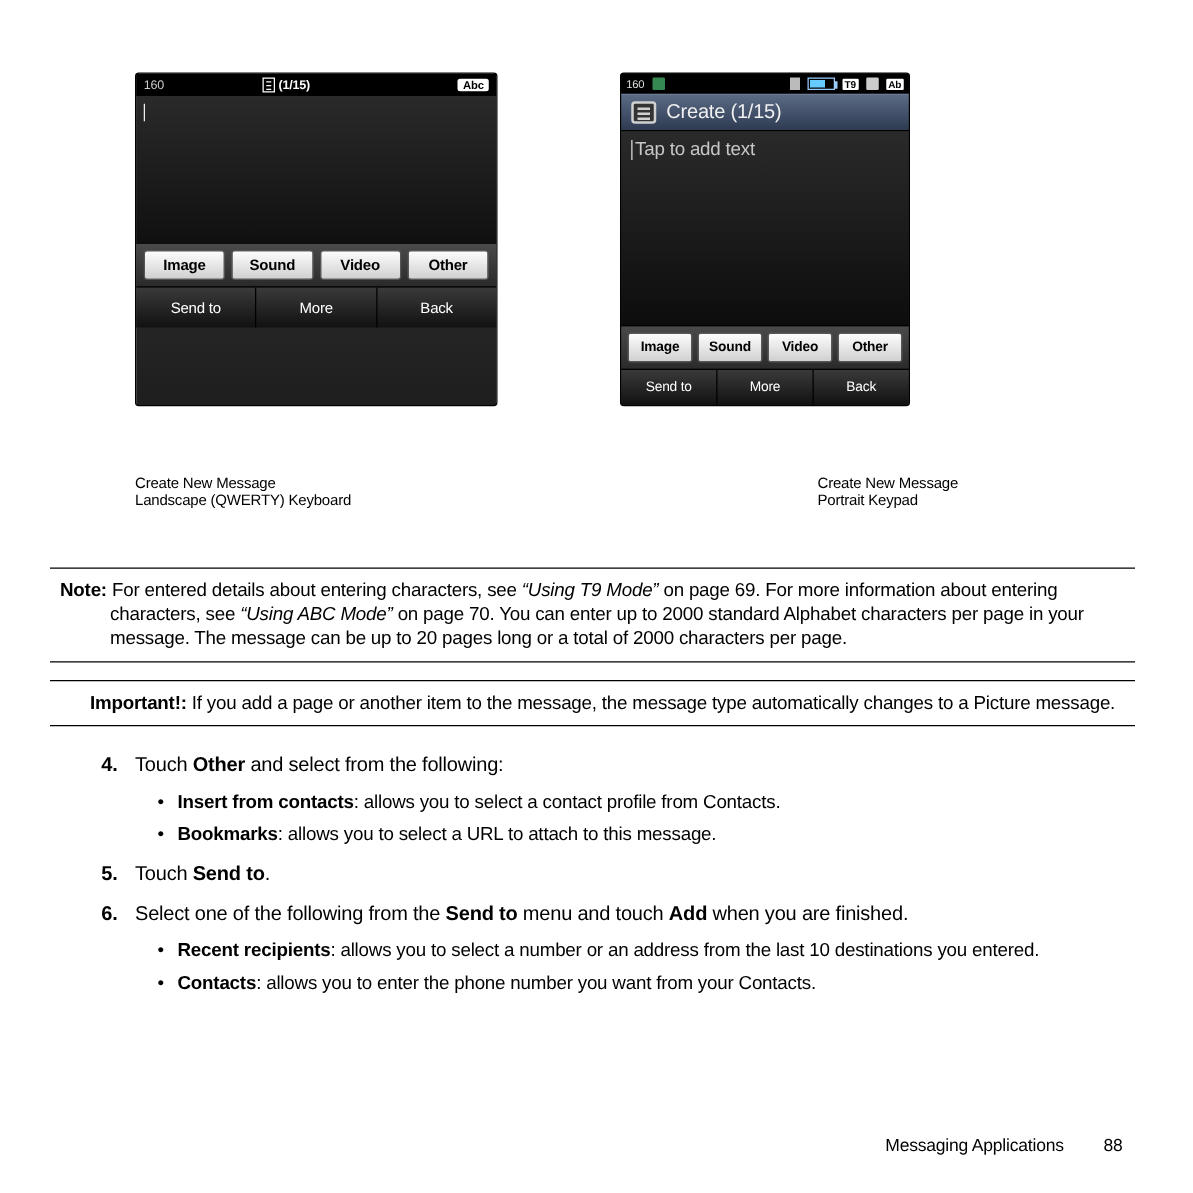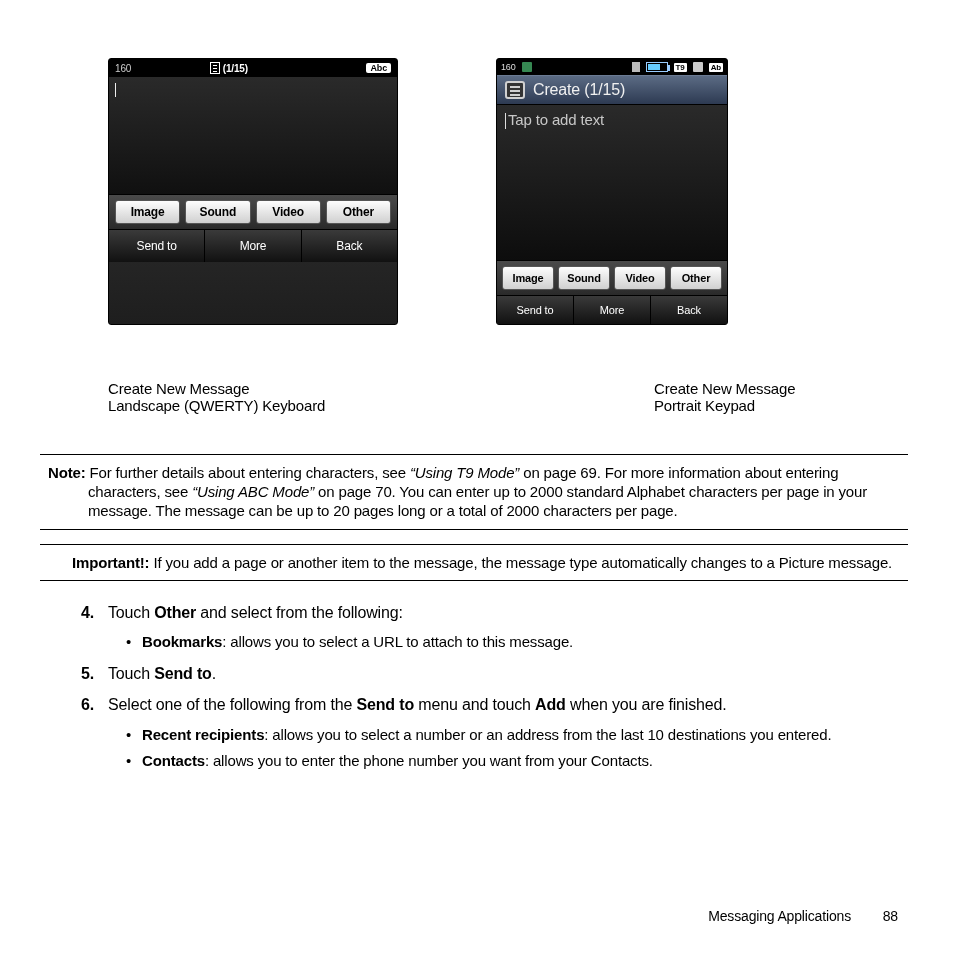--- a/index.html
+++ b/index.html
@@ -173,21 +173,21 @@
   .captions-row{
     position:absolute;
     top: 380px;
     left: 108px; right:50px;
     display:flex;
     gap: 98px;
   }
   .cap-col-l { width: 290px; }
   .cap-col-r { width: 232px; }
   .caption {
-    font-size: 15px;
+    font-size: 12px;
     line-height: 1.15;
     font-family: "Helvetica Neue", Helvetica, Arial, sans-serif;
     font-stretch: condensed;
   }
 
   
   .body-section {
     position: absolute;
     top: 454px;
     left: 40px;
@@ -350,21 +350,21 @@
     <div class="caption">Portrait Keypad</div>
   </div>
 </div>
 
 <div class="body-section">
 
   <hr class="rule">
   <div class="note-block">
     <span class="hang">
       <strong>Note:</strong>
-      <span>For further details about entering characters, see </span><em>“Using T9 Mode”</em><span> on page 69. For more information about entering characters, see </span><em>“Using ABC Mode”</em><span> on page 70. You can enter up to 2000 standard Alphabet characters per page in your message. The message can be up to 20 pages long or a total of 2000 characters per page.</span>
+      <span>For entered details about entering characters, see </span><em>“Using T9 Mode”</em><span> on page 69. For more information about entering characters, see </span><em>“Using ABC Mode”</em><span> on page 70. You can enter up to 2000 standard Alphabet characters per page in your message. The message can be up to 20 pages long or a total of 2000 characters per page.</span>
     </span>
   </div>
   <hr class="rule">
 
   <hr class="rule space-above" style="margin-top:14px">
   <div class="imp-block">
     <span class="hang">
       <strong>Important!:</strong>
       <span> </span>
       <span>If you add a page or another item to the message, the message type automatically changes to a Picture message.</span>
@@ -374,20 +374,21 @@
 
   <div class="steps">
 
     <div class="step">
       <div class="num">4.</div>
       <div class="txt">
         <span>Touch </span><strong>Other</strong><span> and select from the following:</span>
       </div>
     </div>
     <ul class="bullets">
+      <li><strong>Insert from contacts</strong><span>: allows you to select a contact profile from Contacts.</span></li>
       <li><strong>Bookmarks</strong><span>: allows you to select a URL to attach to this message.</span></li>
     </ul>
 
     <div class="step">
       <div class="num">5.</div>
       <div class="txt">
         <span>Touch </span><strong>Send to</strong><span>.</span>
       </div>
     </div>
 

